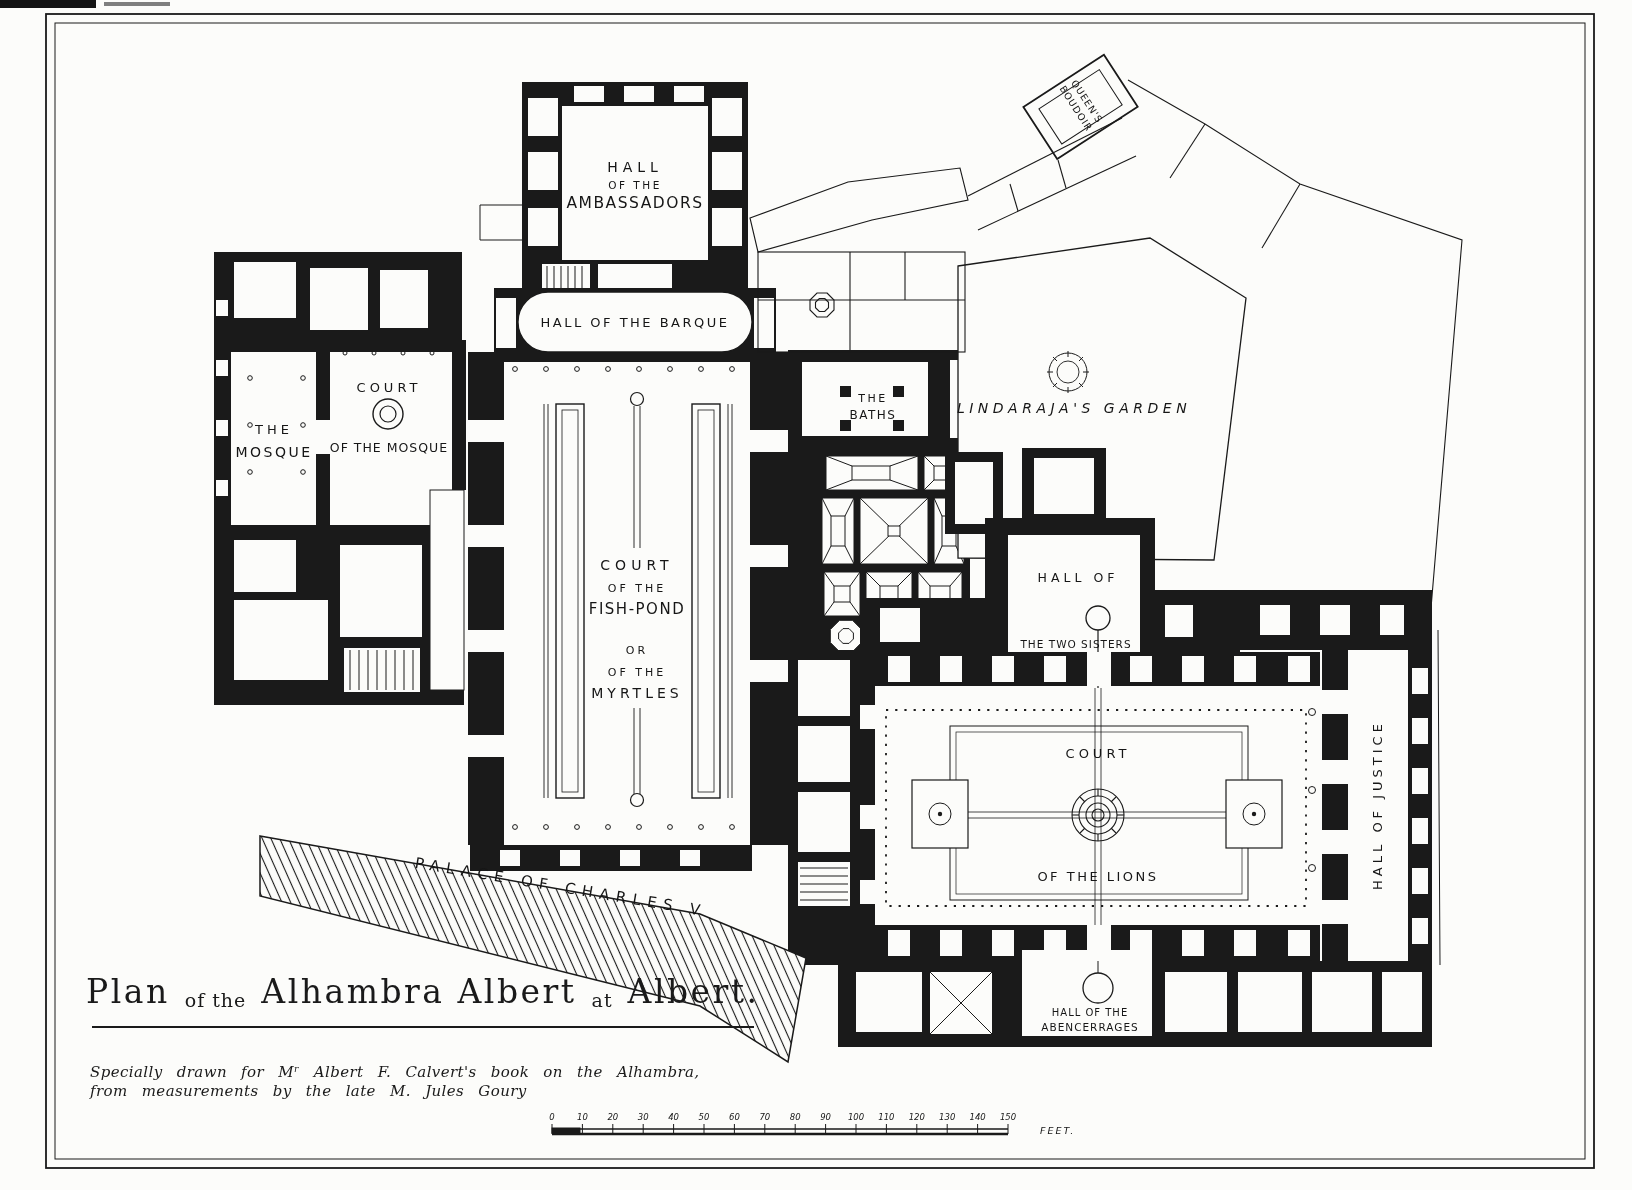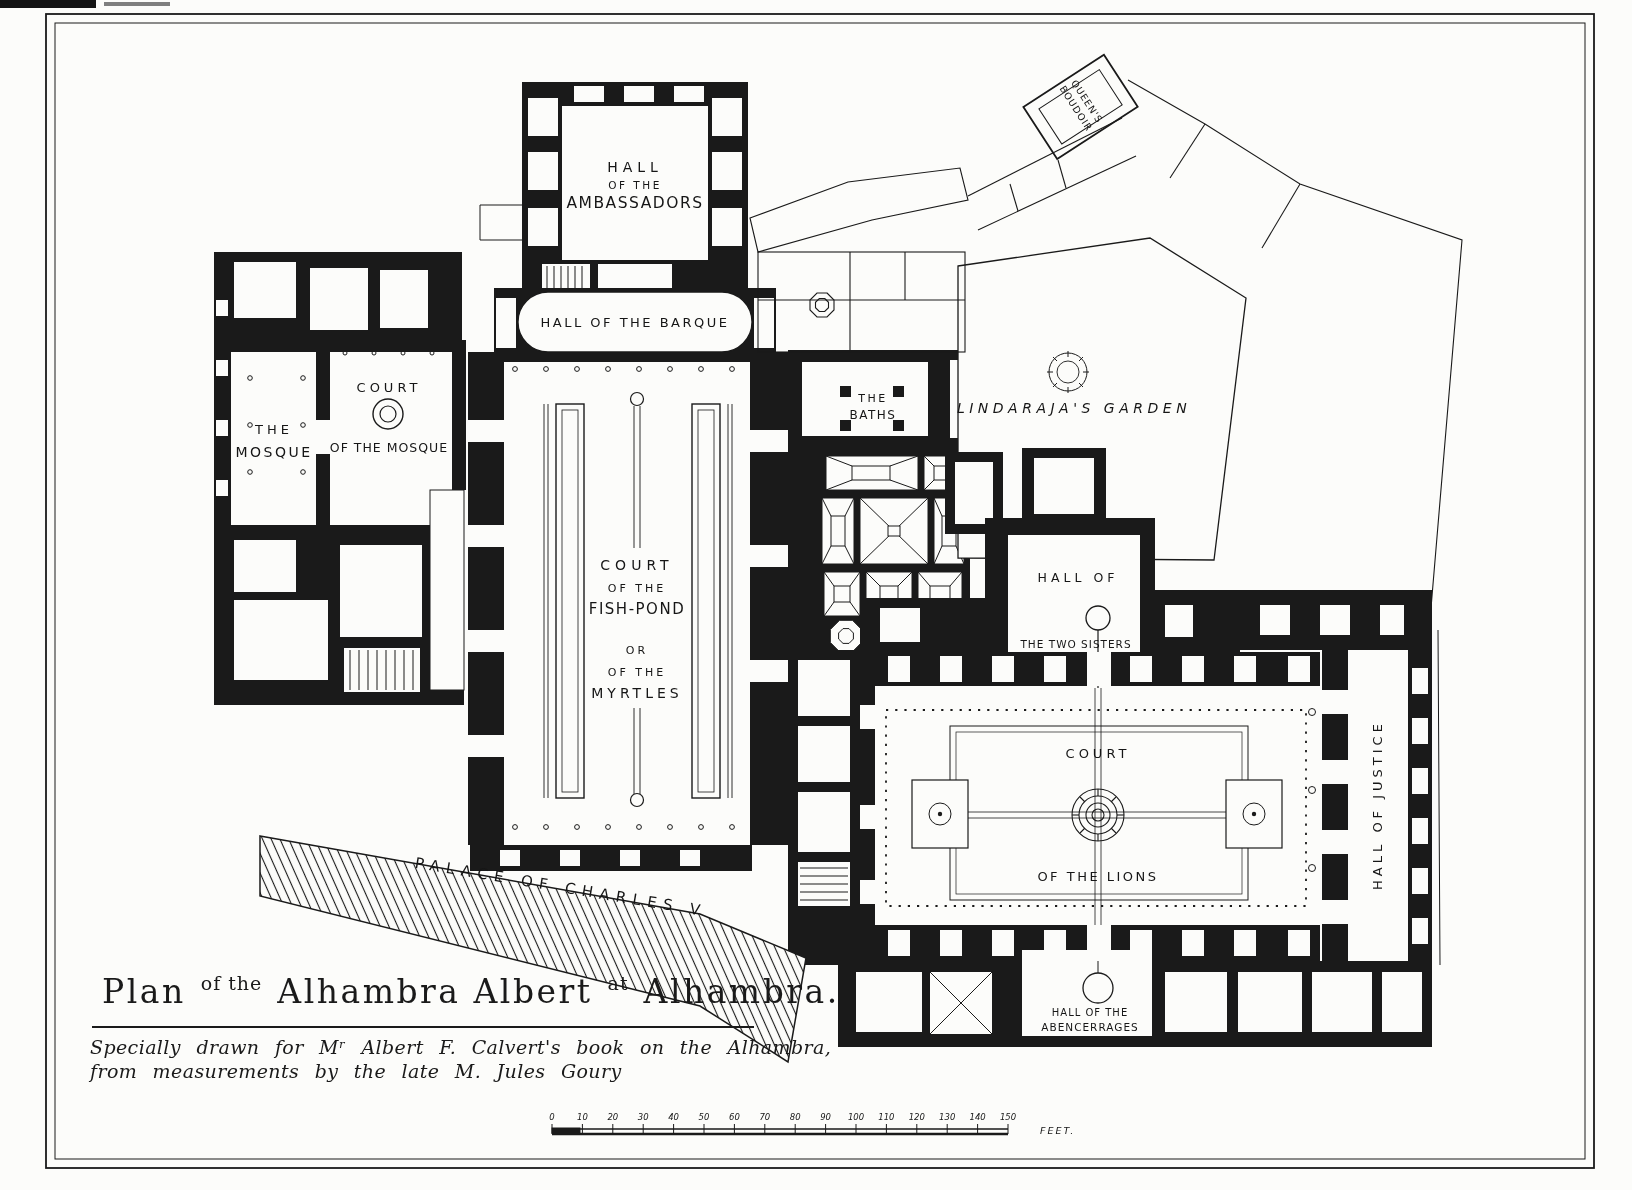--- a/index.html
+++ b/index.html
@@ -1,25 +1,25 @@
 <!DOCTYPE html>
 <html><head>
 <meta charset="utf-8">
 <style>
   html,body{margin:0;padding:0;background:#ffffff;}
   .page{position:relative;width:1632px;height:1190px;background:#fcfcfa;overflow:hidden;
         font-family:"DejaVu Serif", serif;color:#1a1a1a;}
   .plan-svg{position:absolute;left:0;top:0;}
   .smudge{position:absolute;left:0;top:0;width:96px;height:8px;background:#141414;}
   .smudge2{position:absolute;left:104px;top:2px;width:66px;height:4px;background:#4a4a4a;opacity:.7;}
-  .title{position:absolute;left:86px;top:972px;display:flex;align-items:flex-start;gap:15px;white-space:nowrap;margin-left:16px;}
+  .title{position:absolute;left:86px;top:972px;display:flex;align-items:flex-end;gap:15px;white-space:nowrap;}
   .title .lg{font-size:33px;letter-spacing:2.5px;}
   .title .sm{font-size:19px;letter-spacing:1px;}
   .title-underline{position:absolute;left:92px;top:1026px;width:662px;height:2px;background:#1a1a1a;}
-  .credits{position:absolute;left:90px;top:1035px;font-style:italic;font-size:19px;
+  .credits{position:absolute;left:90px;top:1063px;font-style:italic;font-size:15px;
            line-height:1.28;word-spacing:9px;letter-spacing:.4px;}
   .rl{font-family:"DejaVu Sans", sans-serif;fill:#161616;}
   text{user-select:none;}
 </style>
 </head>
 <body>
 
 <div class="page">
 
   <div class="smudge"></div>
@@ -489,21 +489,21 @@
         <text x="1040" y="1134" font-size="9.5" letter-spacing="2" text-anchor="start">FEET.</text>
       </g>
     </g>
   </svg>
 
   <div class="title">
     <span class="lg">Plan</span>
     <span class="sm">of the</span>
     <span class="lg">Alhambra Albert</span>
     <span class="sm">at</span>
-    <span class="lg">Alhambra.</span>
+    <span class="lg">Albert.</span>
   </div>
   <div class="title-underline"></div>
 
   <div class="credits">
     <div>Specially drawn for Mʳ Albert F. Calvert's book on the Alhambra,</div>
     <div>from measurements by the late M. Jules Goury</div>
   </div>
 
 </div>
 

